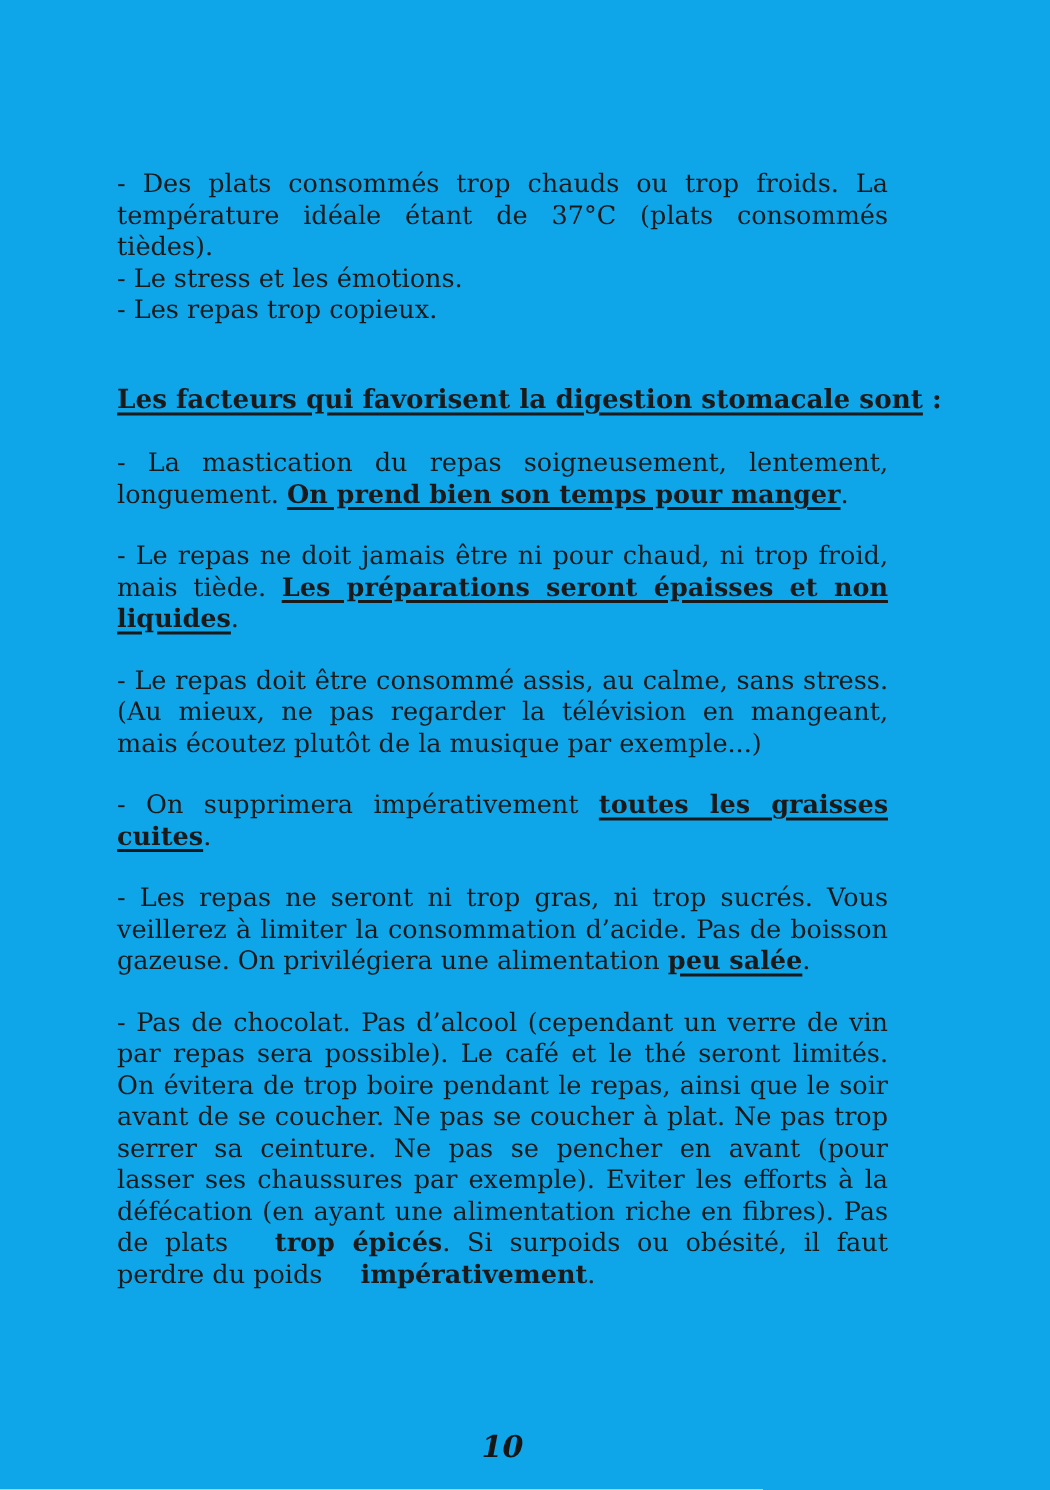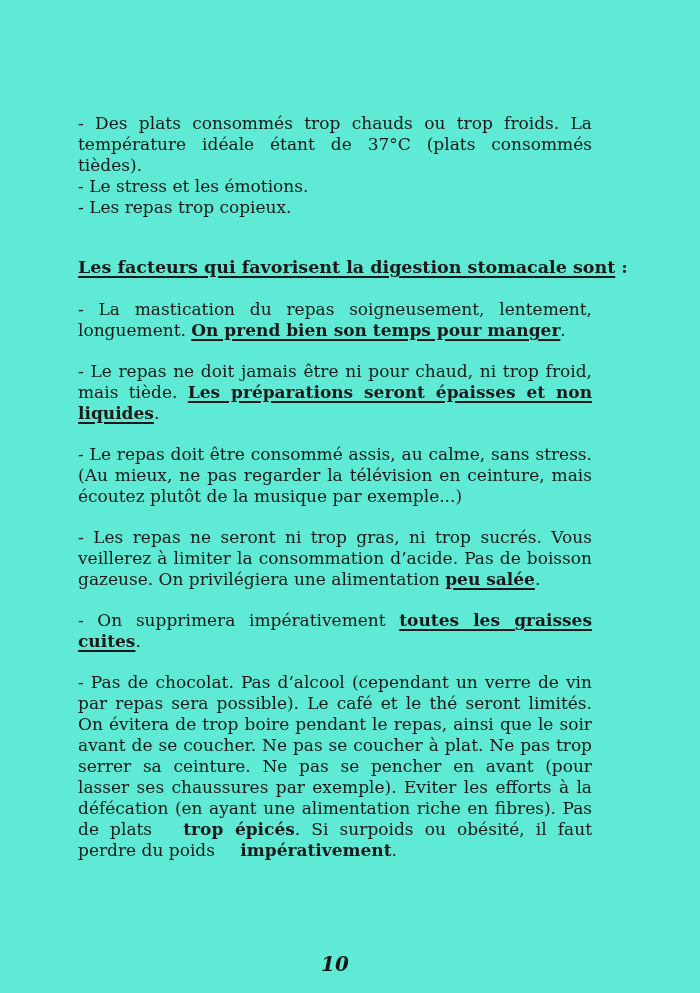--- a/index.html
+++ b/index.html
@@ -10,21 +10,21 @@
   body {
     width: 700px;
     height: 993px;
     font-family: "DejaVu Serif", serif;
     color: #1a1a1a;
   }
   .page {
     position: relative;
     width: 700px;
     height: 993px;
-    background: #5eead4;
+    background: #0ea5e9;
     overflow: hidden;
   }
   .content {
     position: absolute;
     left: 78px;
     top: 113px;
     width: 514px;
   }
   .content p {
     margin: 0;
@@ -83,25 +83,25 @@
       <p>- Le stress et les émotions.</p>
       <p>- Les repas trop copieux.</p>
     </section>
 
     <h2 class="heading"><span class="u">Les facteurs qui favorisent la digestion stomacale sont</span><span> :</span></h2>
 
     <p class="spaced"><span>- La mastication du repas soigneusement, lentement, longuement. </span><strong class="bu">On prend bien son temps pour manger</strong><span>.</span></p>
 
     <p class="spaced"><span>- Le repas ne doit jamais être ni pour chaud, ni trop froid, mais tiède. </span><strong class="bu">Les préparations seront épaisses et non liquides</strong><span>.</span></p>
 
-    <p class="spaced"><span>- Le repas doit être consommé assis, au calme, sans stress. (Au mieux, ne pas regarder la télévision en ceinture, mais écoutez plutôt de la musique par exemple...)</span></p>
+    <p class="spaced"><span>- Le repas doit être consommé assis, au calme, sans stress. (Au mieux, ne pas regarder la télévision en mangeant, mais écoutez plutôt de la musique par exemple...)</span></p>
 
 
+    <p class="spaced"><span>- On supprimera impérativement </span><strong class="bu">toutes les graisses cuites</strong><span>.</span></p>
+
     <p class="spaced"><span>- Les repas ne seront ni trop gras, ni trop sucrés. Vous veillerez à limiter la consommation d’acide. Pas de boisson gazeuse. On privilégiera une alimentation </span><strong class="bu">peu salée</strong><span>.</span></p>
-
-    <p class="spaced"><span>- On supprimera impérativement </span><strong class="bu">toutes les graisses cuites</strong><span>.</span></p>
 
     <p class="spaced"><span>-  Pas de chocolat. Pas d’alcool (cependant un verre de vin par repas sera possible). Le café et le thé seront limités. On évitera de trop boire pendant le repas, ainsi que le soir avant de se coucher. Ne pas se coucher à plat. Ne pas trop serrer sa ceinture. Ne pas se pencher en avant (pour lasser ses chaussures par exemple). Eviter les efforts à la défécation (en ayant une alimentation riche en fibres). Pas de plats </span><strong class="b">trop épicés</strong><span>. Si surpoids ou obésité, il faut perdre du poids </span><strong class="b">impérativement</strong><span>.</span></p>
 
   </main>
 
   <div class="page-number">10</div>
 </div>
 
 </body></html>

